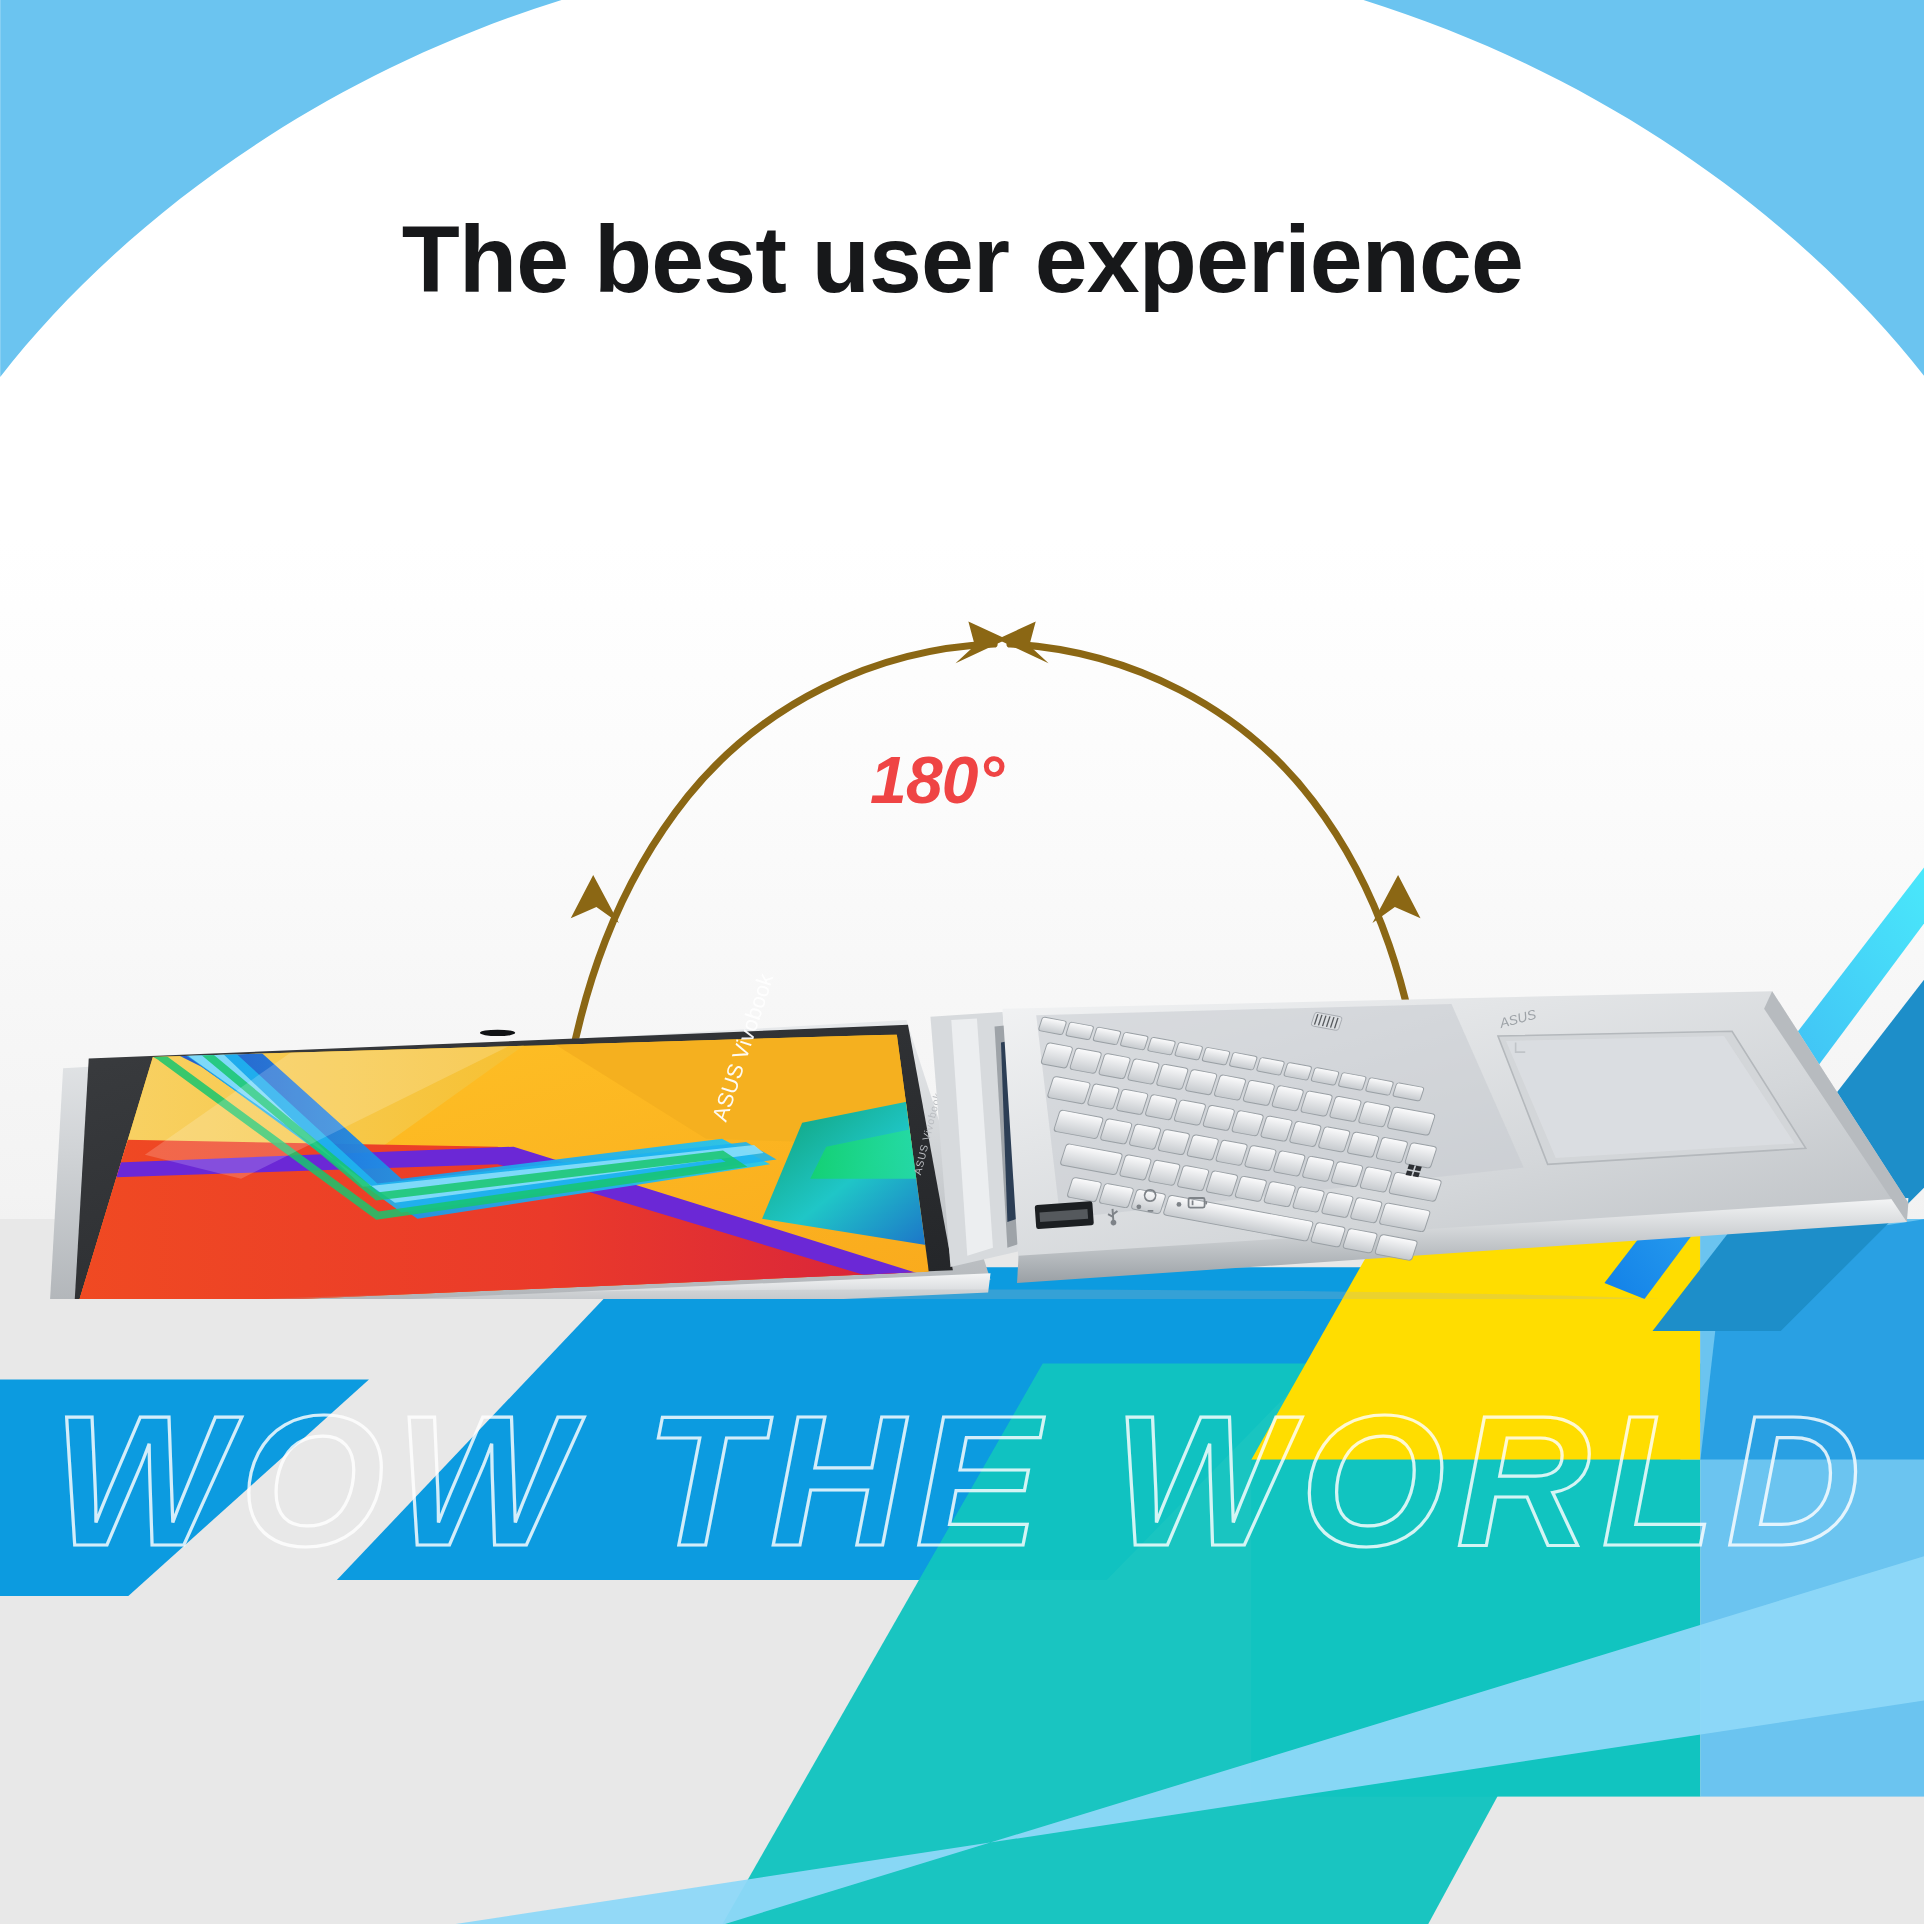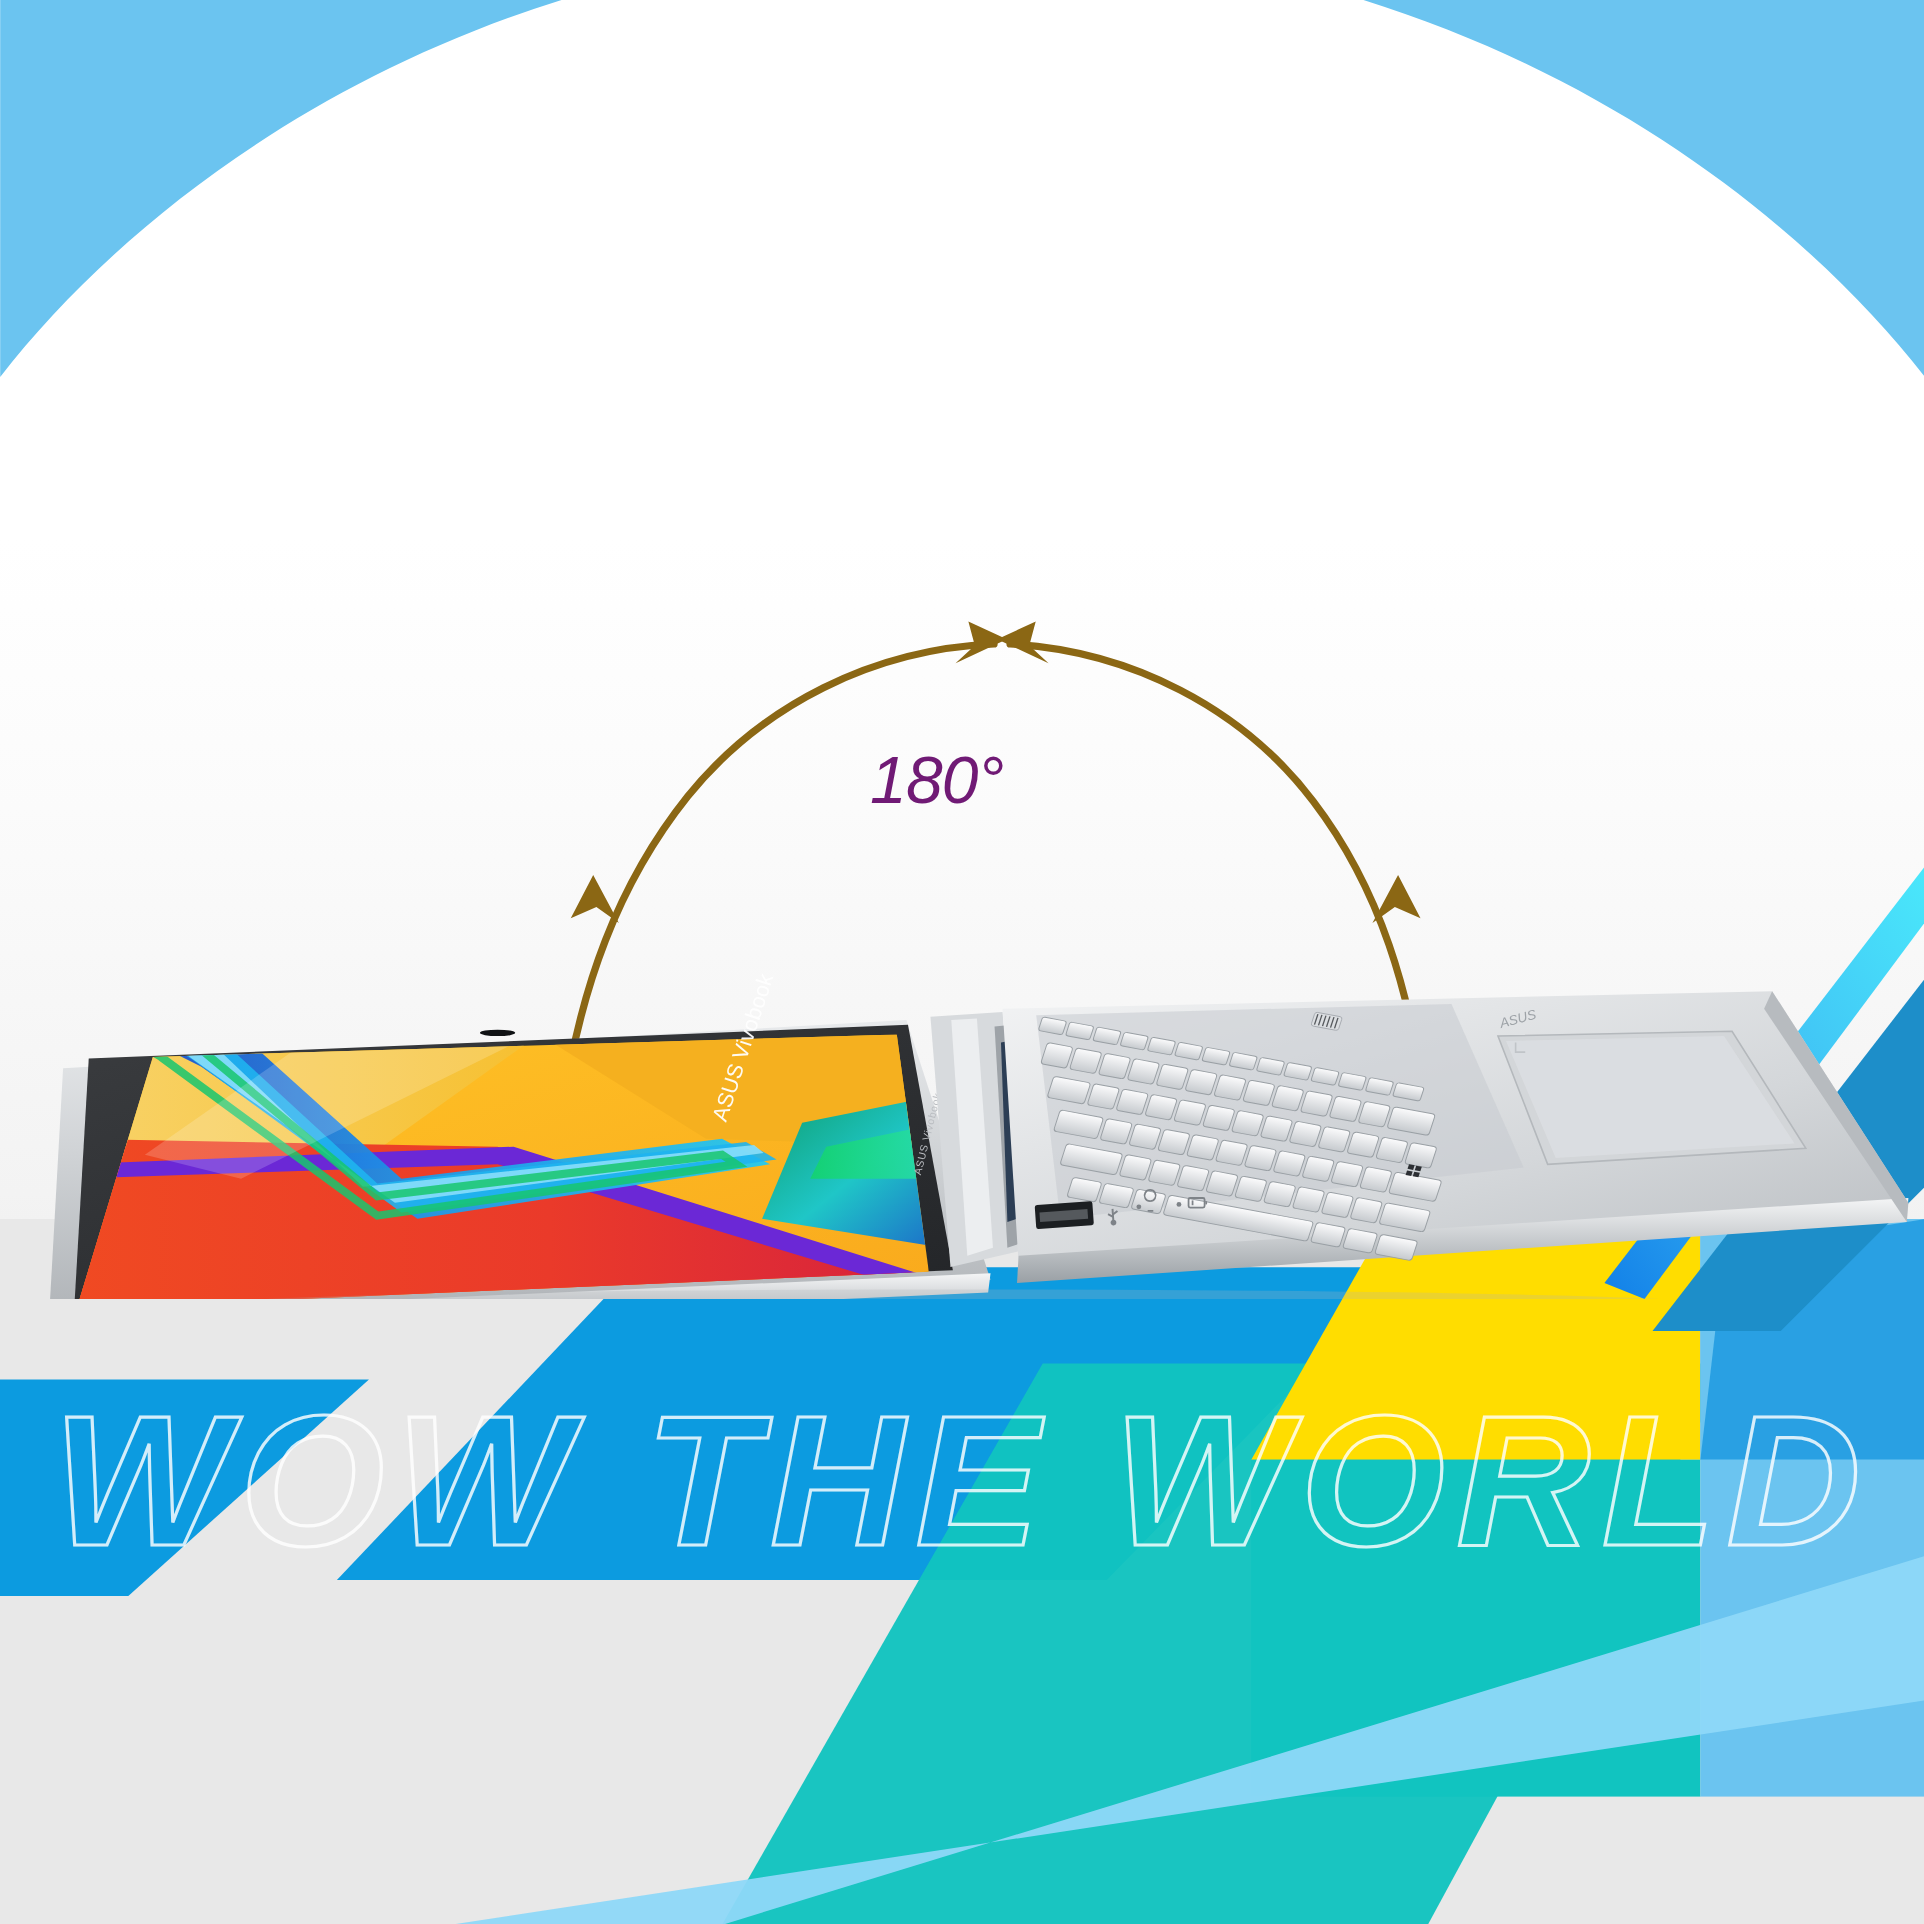--- a/index.html
+++ b/index.html
@@ -7,22 +7,22 @@
   #stage{position:relative;width:1925px;height:1925px;overflow:hidden;background:#ffffff;}
 
   
   .bg-grad{position:absolute;inset:0;
     background:linear-gradient(to bottom,#ffffff 0%,#ffffff 28%,#fbfbfb 42%,#f3f3f3 62%,#e9e9e9 76%,#e8e8e8 100%);}
 
   
   .headline{position:absolute;top:205px;left:0;width:100%;text-align:center;
     font-size:95px;font-weight:700;letter-spacing:-0.8px;color:#17181a;
     font-family:"Liberation Sans",sans-serif;}
-  .deg-label{position:absolute;left:870px;top:742px;font-size:66px;font-weight:400;
-    font-style:italic;color:#701a75;letter-spacing:-0.8px;}
+  .deg-label{position:absolute;left:870px;top:742px;font-size:66px;font-weight:700;
+    font-style:italic;color:#ef4444;letter-spacing:-0.8px;}
 
   .wowtext{position:absolute;left:-8px;top:1380px;width:1941px;height:209px;
     font-size:186px;font-weight:700;font-style:italic;letter-spacing:11.2px;
     white-space:nowrap;line-height:201px;text-align:center;
     -webkit-text-stroke:3.2px rgba(255,255,255,.82);color:transparent;
     font-family:"Liberation Sans",sans-serif;}
 
   
   #laptop{position:absolute;left:0;top:802px;width:1925px;height:497px;}
 </style>
@@ -31,20 +31,21 @@
 
 <div id="stage">
 
   <div class="bg-grad"></div>
 
   <svg width="1925" height="417" style="position:absolute;left:0;top:0;" viewBox="0 0 2400 520">
     <path d="M0,0 L0,470 C140,290 380,100 700,0 Z" fill="#6bc4f0"></path>
     <path d="M2400,0 L2400,470 C2260,290 2020,100 1700,0 Z" fill="#6bc4f0"></path>
   </svg>
 
+  <div class="headline">The best user experience</div>
 
   <svg width="962" height="642" style="position:absolute;left:497px;top:610px;" viewBox="0 0 1200 800">
     <g fill="none" stroke="#8b6714" stroke-width="9" stroke-linecap="round">
       <path d="M620,42 C470,48 330,118 238,232 C150,342 104,472 82,620 C68,712 62,790 60,830"></path>
       <path d="M640,42 C790,50 930,122 1018,238 C1102,348 1140,478 1158,622 C1170,714 1176,792 1178,830"></path>
     </g>
     <g fill="#8b6714">
 
       <path d="M636,36 L588,14 L596,44 L572,66 Z"></path>
 

